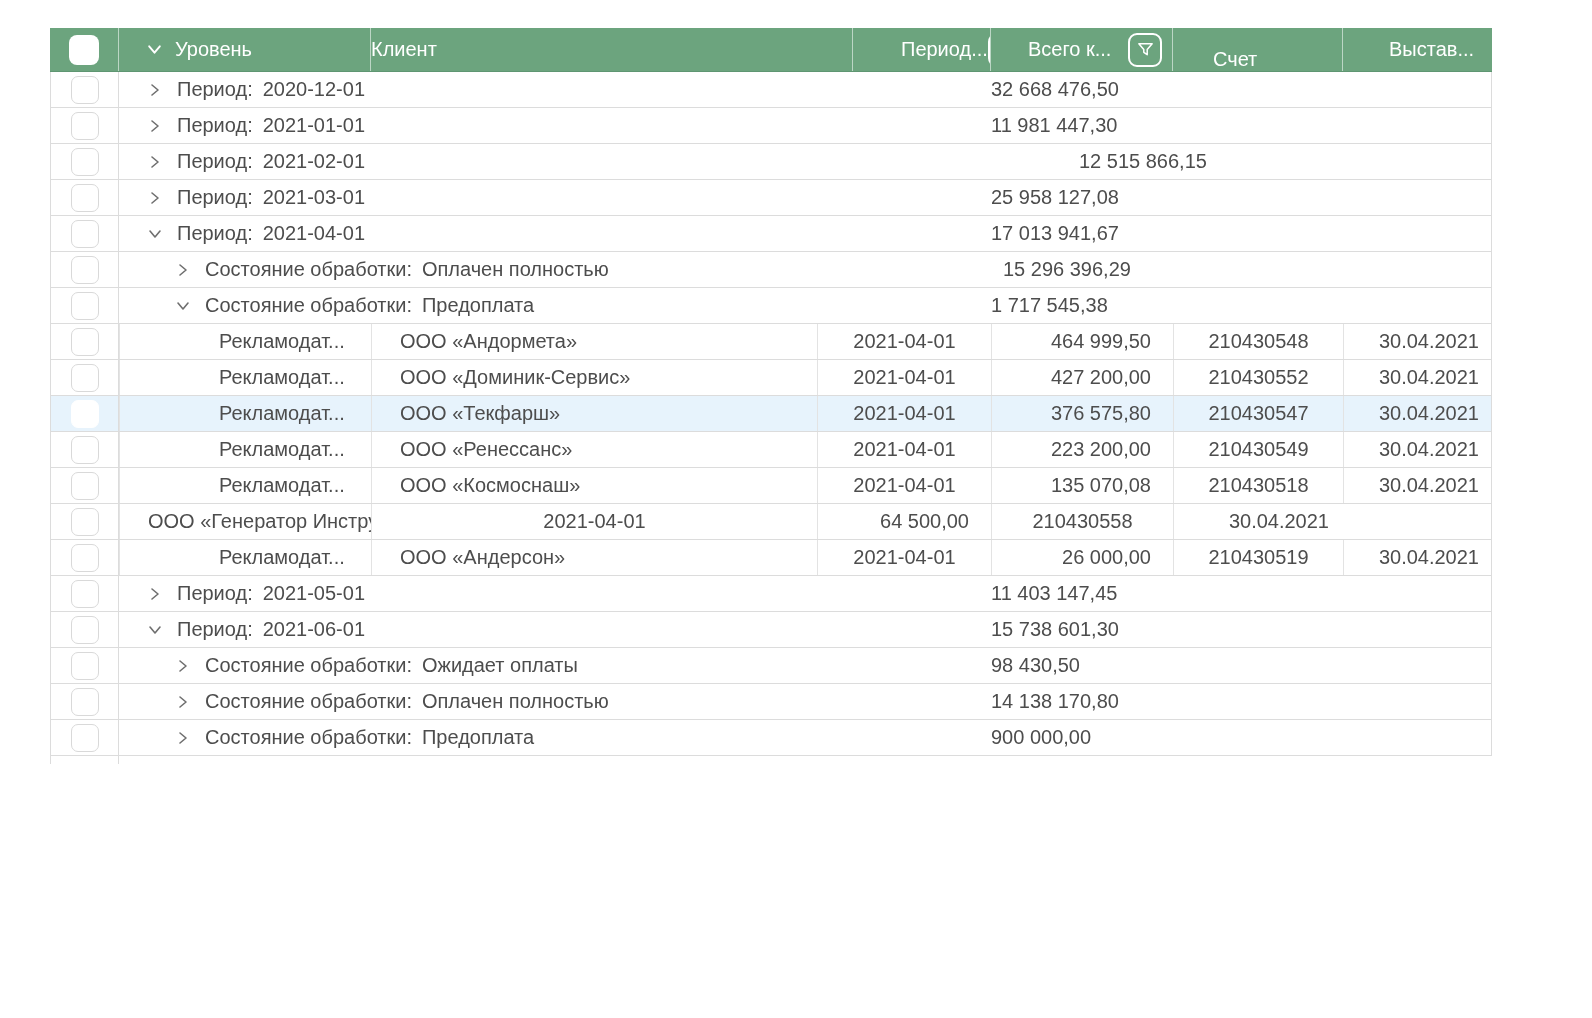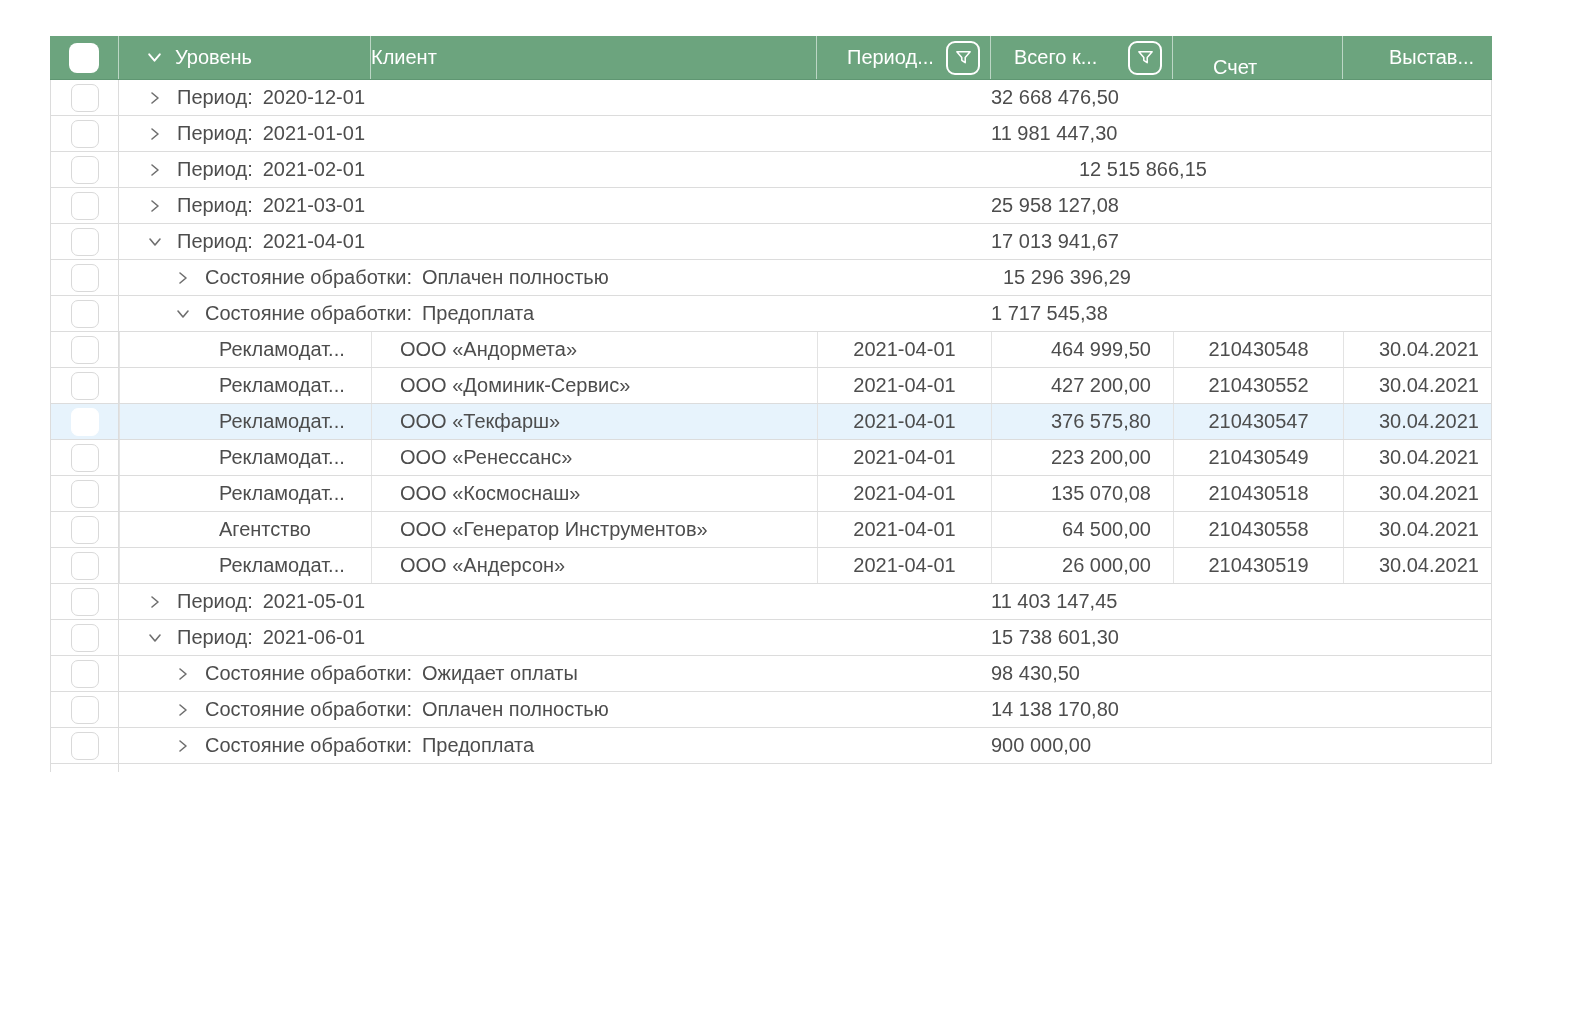--- a/index.html
+++ b/index.html
@@ -10,21 +10,21 @@
   }
   .stage {
     position: relative;
     width: 1592px;
     height: 1018px;
     background:#ffffff;
     overflow: hidden;
   }
   .table {
     position:absolute;
-    left:50px; top:36px;
+    left:50px; top:28px;
     width:1442px;
   }
   
   .thead {
     display:grid;
     grid-template-columns: 68px 252px 446px 174px 182px 170px 150px;
     height:44px;
     background:#6ca47e;
     border-bottom:1px solid #5f9672;
   }
@@ -34,22 +34,22 @@
     color:#ffffff;
     font-size:20px;
     overflow:hidden;
     white-space:nowrap;
   }
   .th + .th { border-left:1px solid rgba(255,255,255,0.55); }
   .th-cb { justify-content:center; }
   .th-level { padding-left:27px; }
   .th-level .hlabel { margin-left:12px; }
   .th-client { }
-  .th-period { padding-left:30px; }
-  .th-total  { padding-left:23px;gap:12px; }
+  .th-period { padding-left:48px;margin-left:36px; }
+  .th-total  { padding-left:37px;gap:12px; }
   .th-account { padding-left:40px;align-items:flex-end; }
   .th-issued { padding-left:46px; }
   .filter-btn {
     margin-left:auto;
     margin-right:10px;
     width:34px; height:34px;
     border:2px solid #ffffff;
     border-radius:9px;
     display:flex; align-items:center; justify-content:center;
     flex:0 0 auto;
@@ -325,21 +325,20 @@
           <div class="cell client-cell">ООО «Космоснаш»</div>
           <div class="cell period-cell">2021-04-01</div>
           <div class="cell total-cell">135 070,08</div>
           <div class="cell account-cell">210430518</div>
           <div class="cell issued-cell">30.04.2021</div>
         </div>
         <div class="row detail">
           <div class="cell cb-cell">
             <span class="checkbox"></span>
           </div>
-          <div class="cell level-cell">Агентство</div>
           <div class="cell client-cell">ООО «Генератор Инструментов»</div>
           <div class="cell period-cell">2021-04-01</div>
           <div class="cell total-cell">64 500,00</div>
           <div class="cell account-cell">210430558</div>
           <div class="cell issued-cell">30.04.2021</div>
         </div>
         <div class="row detail">
           <div class="cell cb-cell">
             <span class="checkbox"></span>
           </div>

